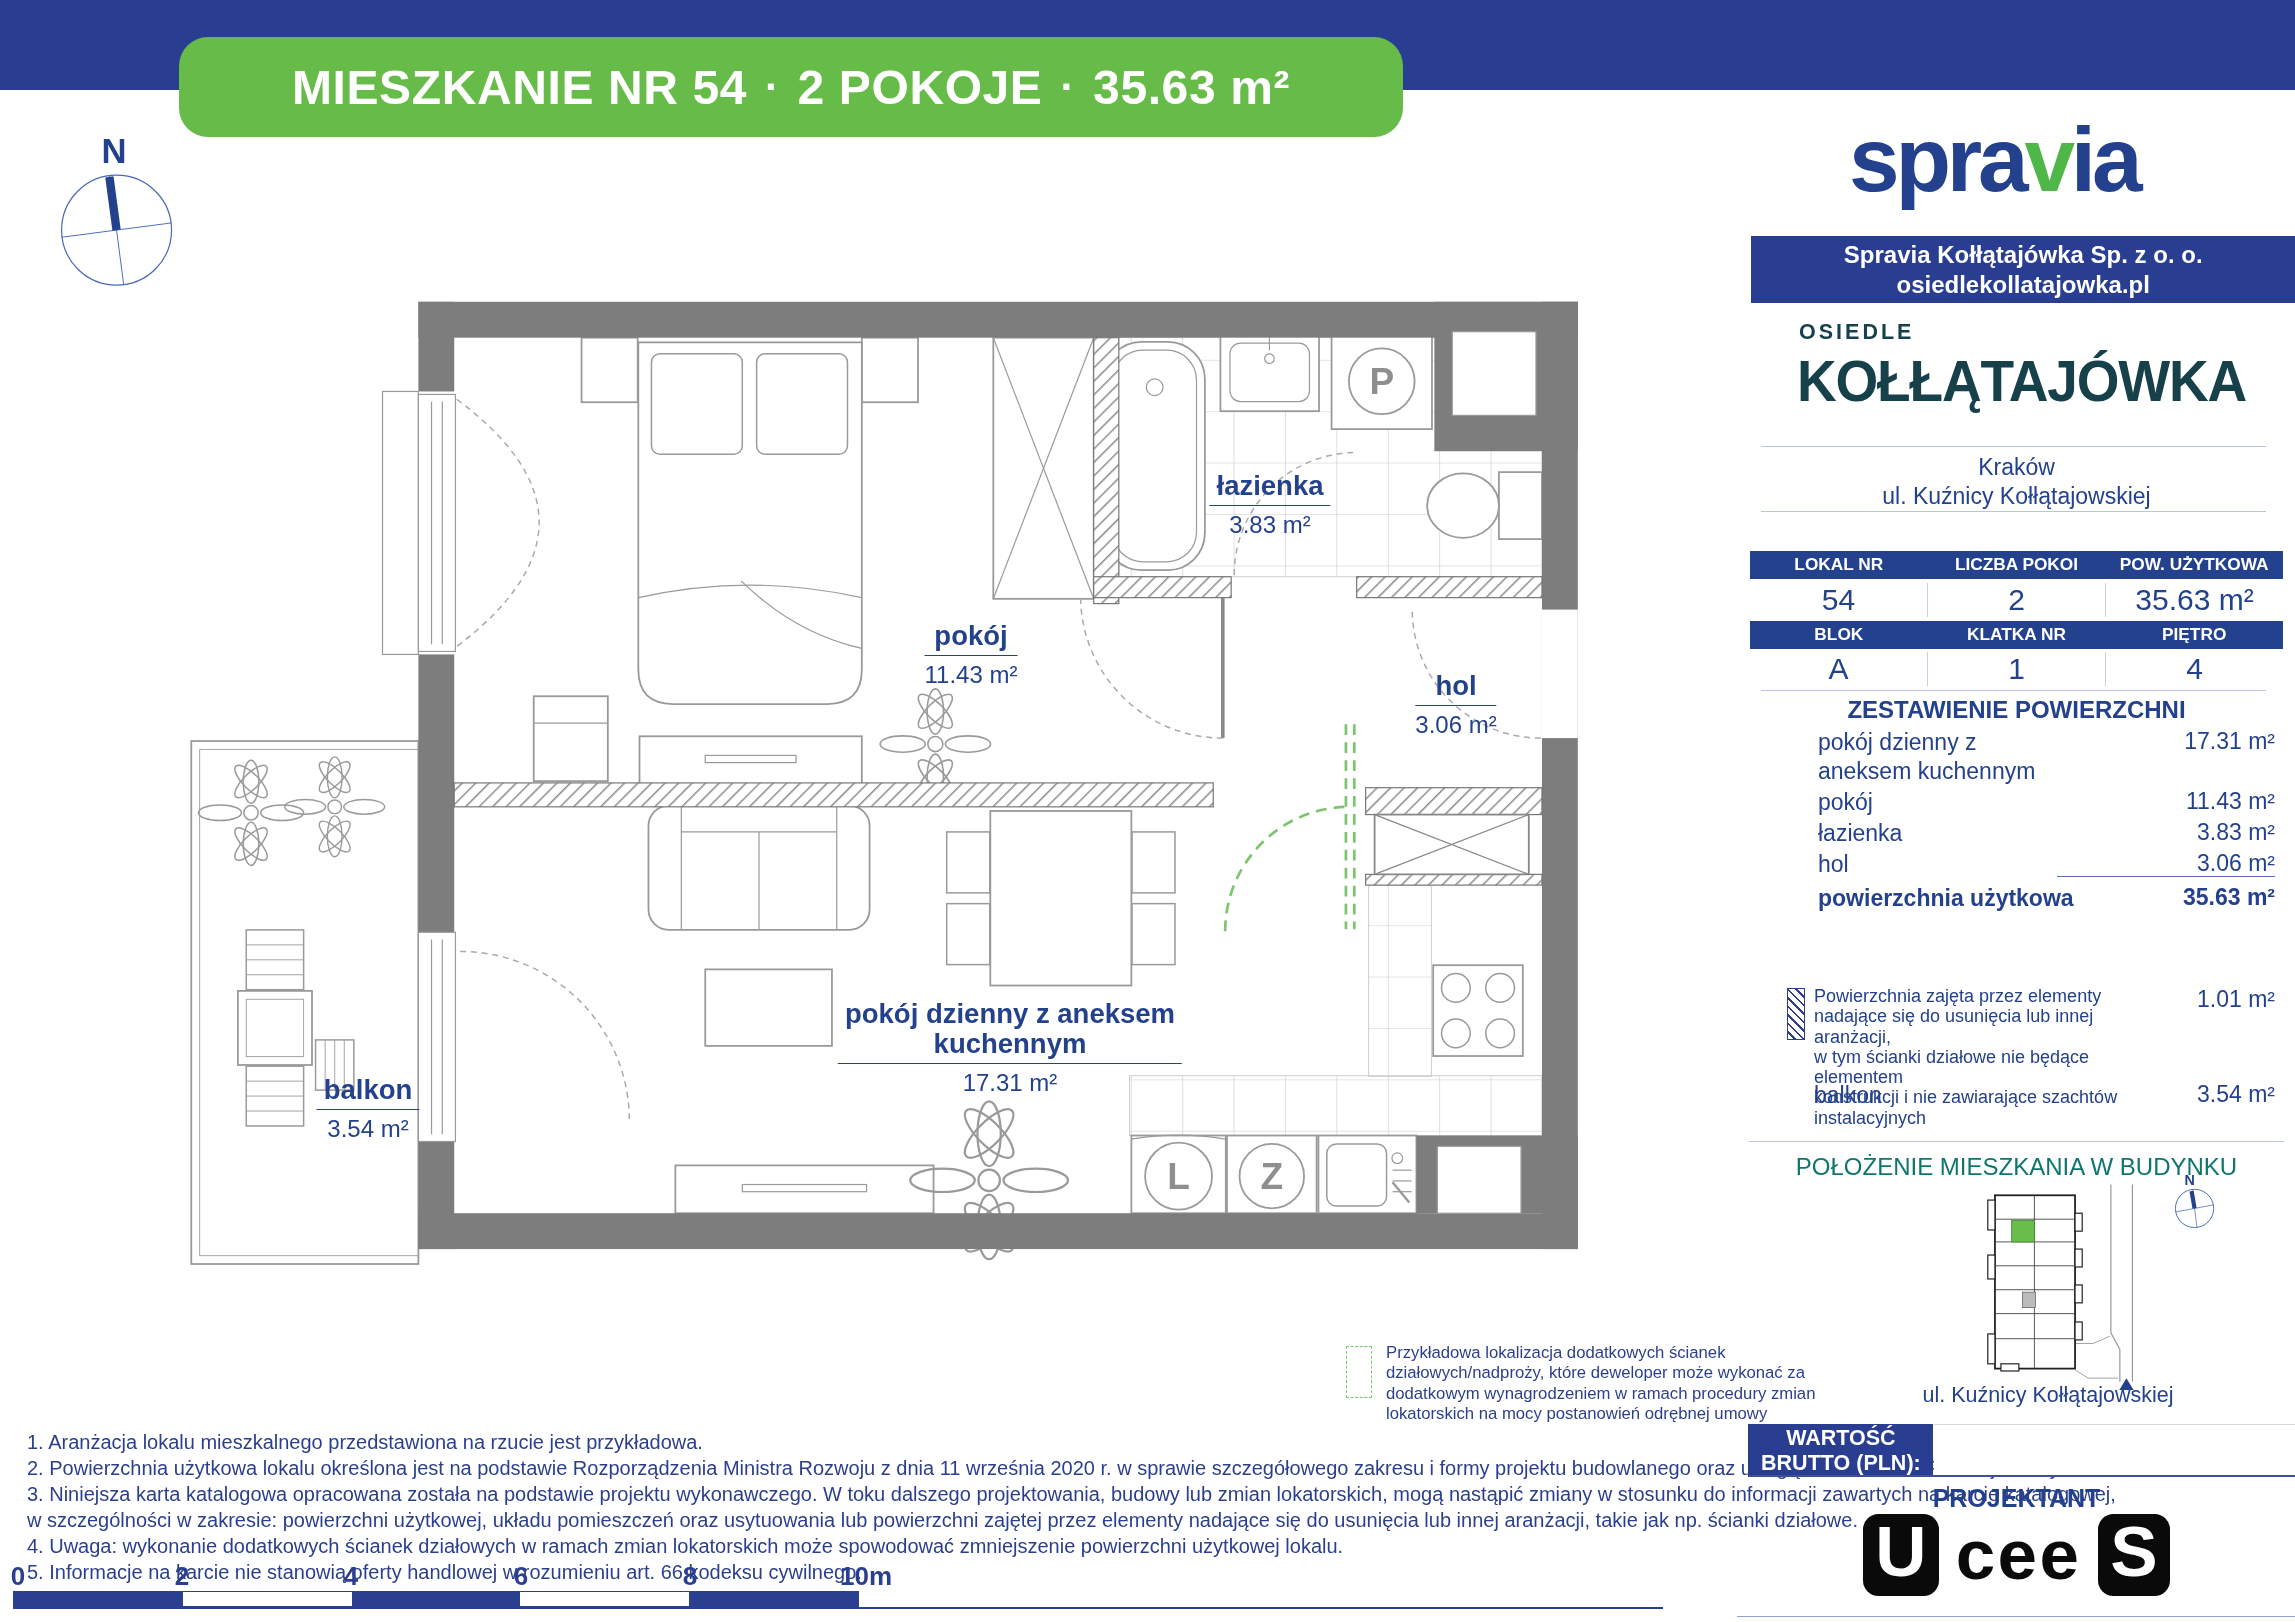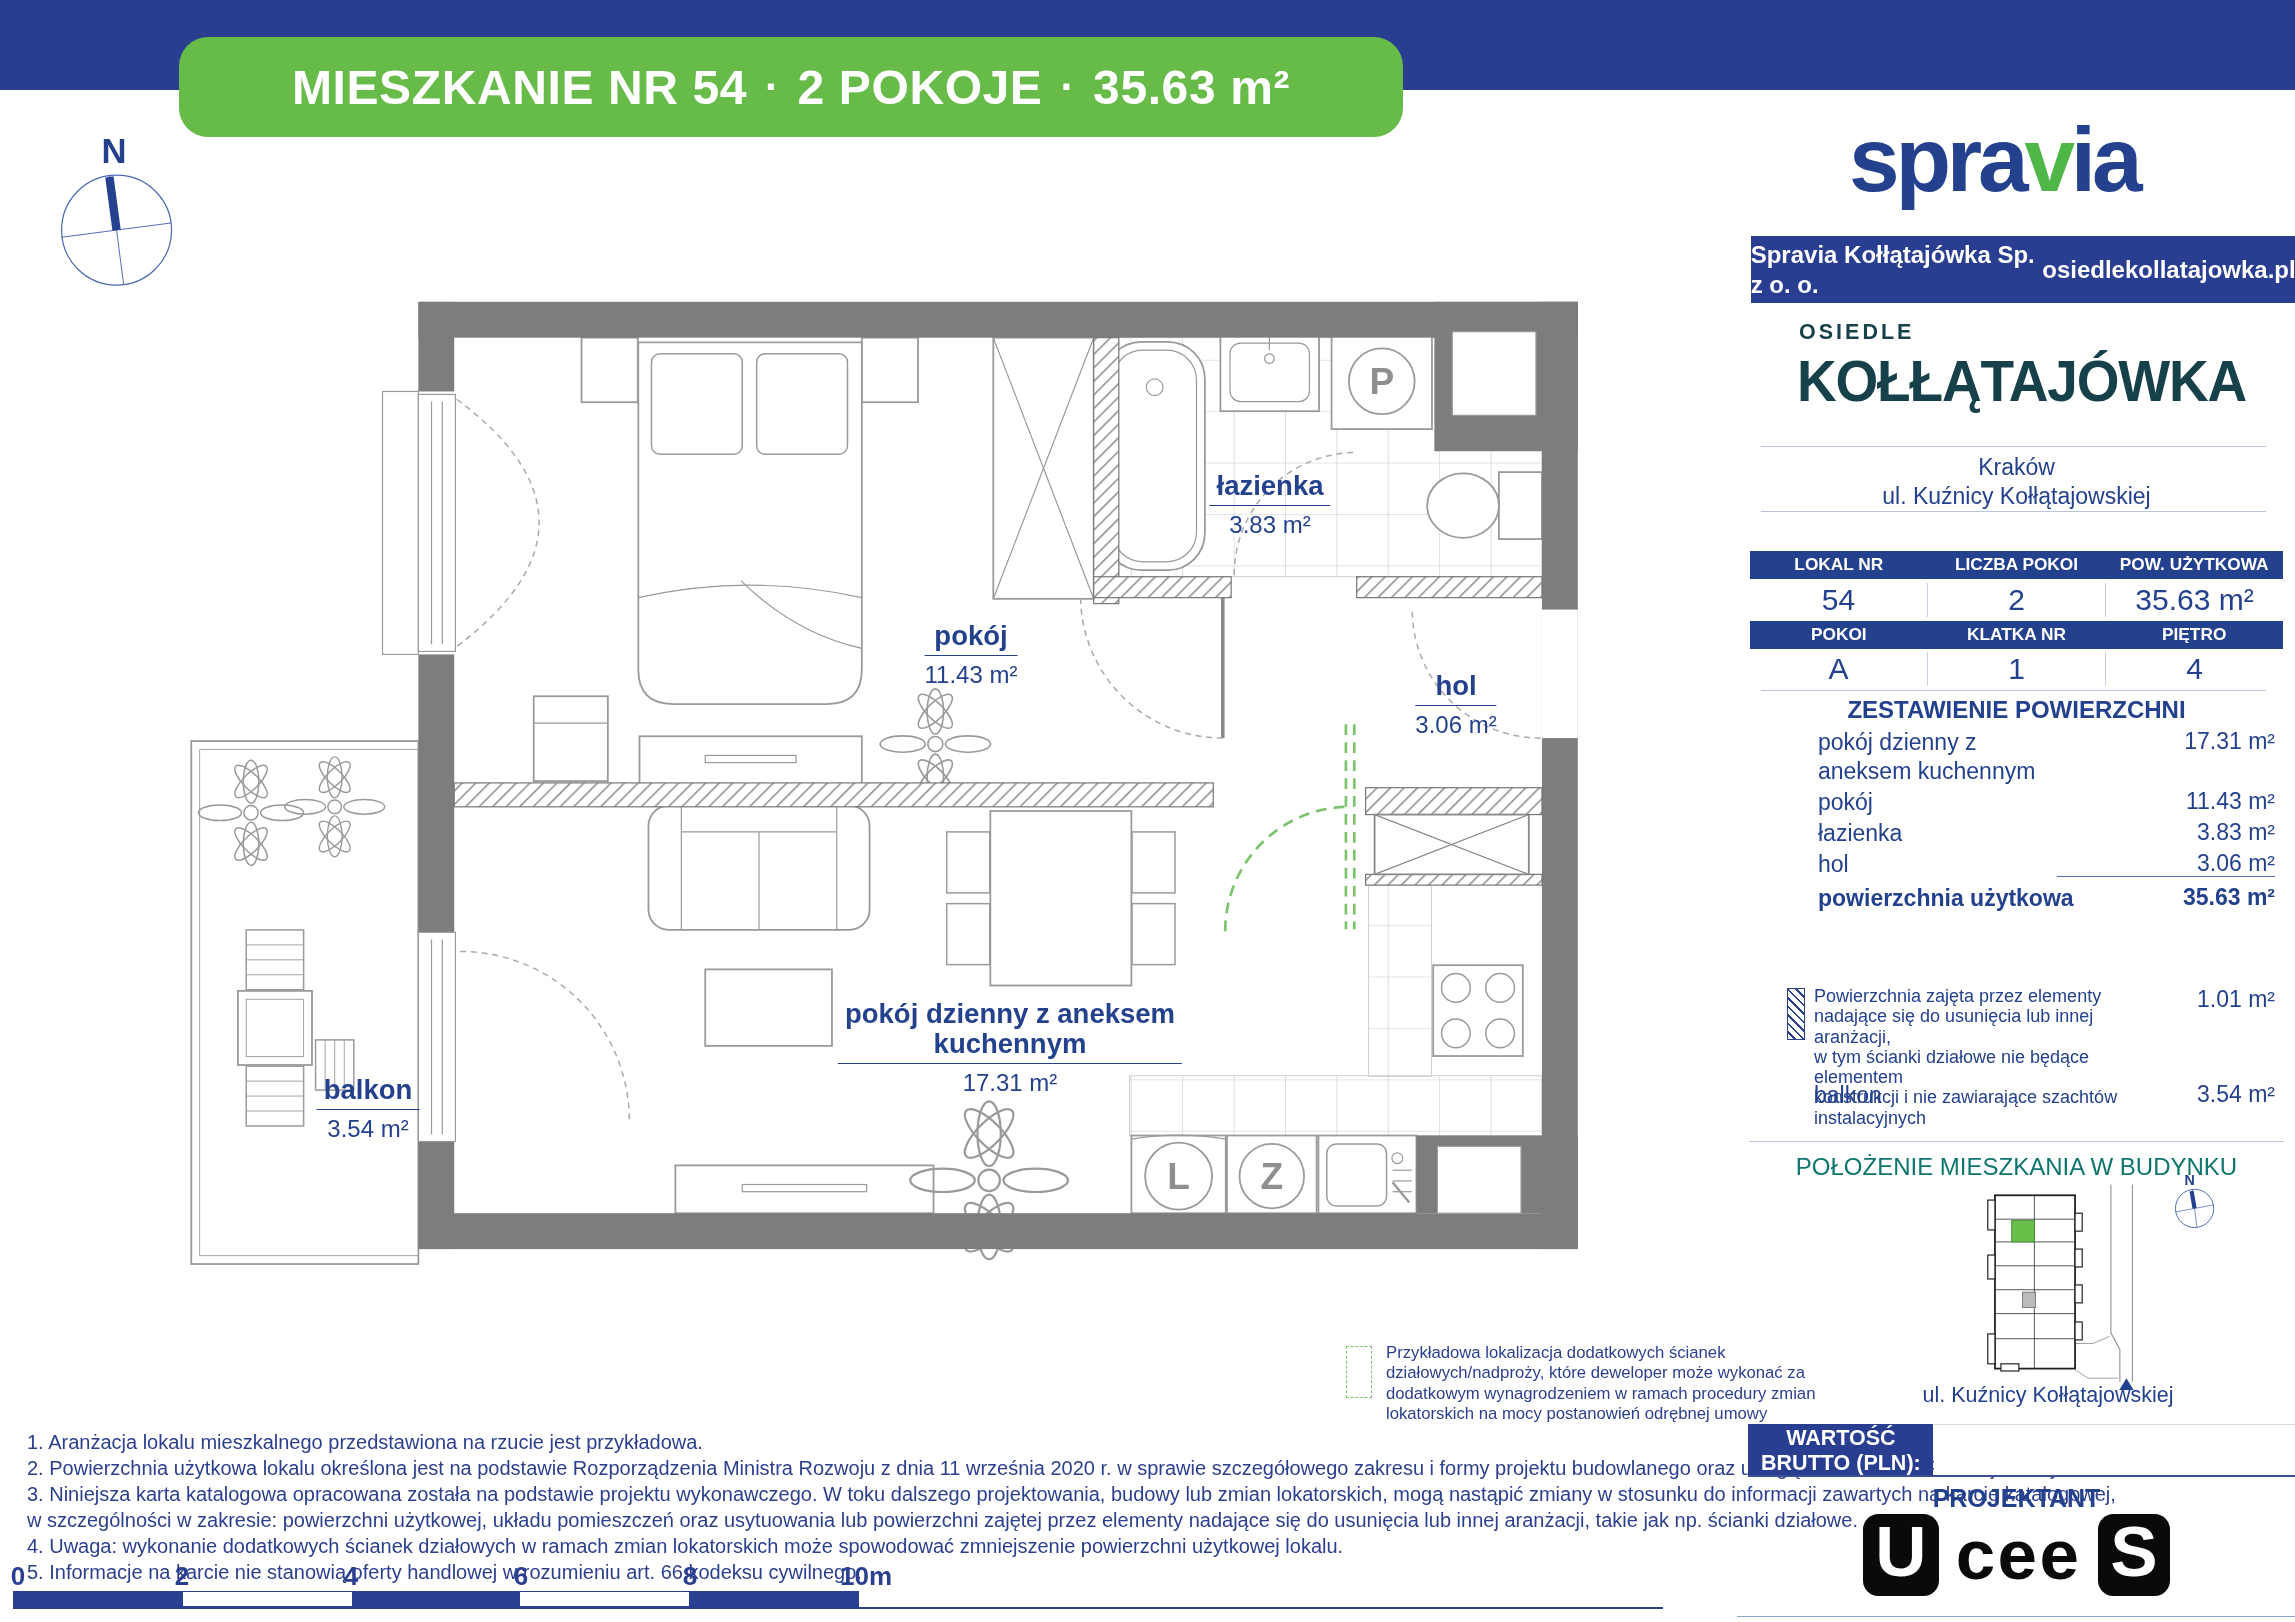--- a/index.html
+++ b/index.html
@@ -25,21 +25,21 @@
   .tick{top:1561px;transform:translateX(-50%);color:#2b3f90;font-weight:bold;font-size:26px;}
   .bar{left:13px;top:1591px;width:846px;height:15.5px;border:1.8px solid #2b3f90;display:flex;box-sizing:border-box;}
   .bar div{flex:1;}
   .seg-f{background:#2b3f90;} .seg-w{background:#fff;}
   .baseline{left:13px;top:1607px;width:1650px;height:1.8px;background:#2b3f90;}
   
   .sidebar{left:1737px;top:0;width:559px;height:1622px;}
   .brand{left:112px;top:114px;font-size:91px;font-weight:bold;letter-spacing:-4.2px;color:#24418e;line-height:1;}
   .brand .g{color:#4fb748;}
   .companybox{left:13.7px;top:236px;width:545px;height:67px;background:#293e90;color:#fff;
-    display:flex;flex-direction:row;align-items:center;justify-content:center;font-weight:bold;font-size:24px;line-height:30px;}
+    display:flex;flex-direction:column;align-items:center;justify-content:center;font-weight:bold;font-size:24px;line-height:30px;}
   .estate1{left:62px;top:320px;font-size:21.5px;font-weight:bold;letter-spacing:3px;color:#16404a;}
   .estate2{left:60px;top:347px;font-size:55px;font-weight:bold;letter-spacing:-1.2px;color:#16404a;transform:scaleY(1.05);transform-origin:left top;}
   .divider{height:1.2px;background:#b9c5de;}
   .loc{left:0;top:453px;width:559px;text-align:center;color:#24418e;font-size:23px;line-height:29px;}
   .dane{left:0;top:520px;width:559px;text-align:center;color:#24418e;font-size:25px;font-weight:bold;}
   .trow{left:13px;width:533px;display:flex;}
   .thead{height:27.5px;background:#24418e;}
   .thead div{flex:1;color:#fff;font-size:17.3px;font-weight:bold;display:flex;align-items:center;justify-content:center;}
   .tval{align-items:center;}
   .tval div{flex:1;color:#24418e;font-size:30px;display:flex;align-items:center;justify-content:center;}
@@ -373,21 +373,21 @@
     <div>LOKAL NR</div>
     <div>LICZBA POKOI</div>
     <div>POW. UŻYTKOWA</div>
   </div>
   <div class="abs trow tval" style="top:578px;height:43px">
     <div>54</div>
     <div>2</div>
     <div>35.63 m²</div>
   </div>
   <div class="abs trow thead" style="top:621px">
-    <div>POKOI</div>
+    <div>BLOK</div>
     <div>KLATKA NR</div>
     <div>PIĘTRO</div>
   </div>
   <div class="abs trow tval" style="top:649px;height:39px">
     <div>A</div>
     <div>1</div>
     <div>4</div>
   </div>
   <div class="abs divider" style="left:24px;top:690px;width:505px"></div>
 

